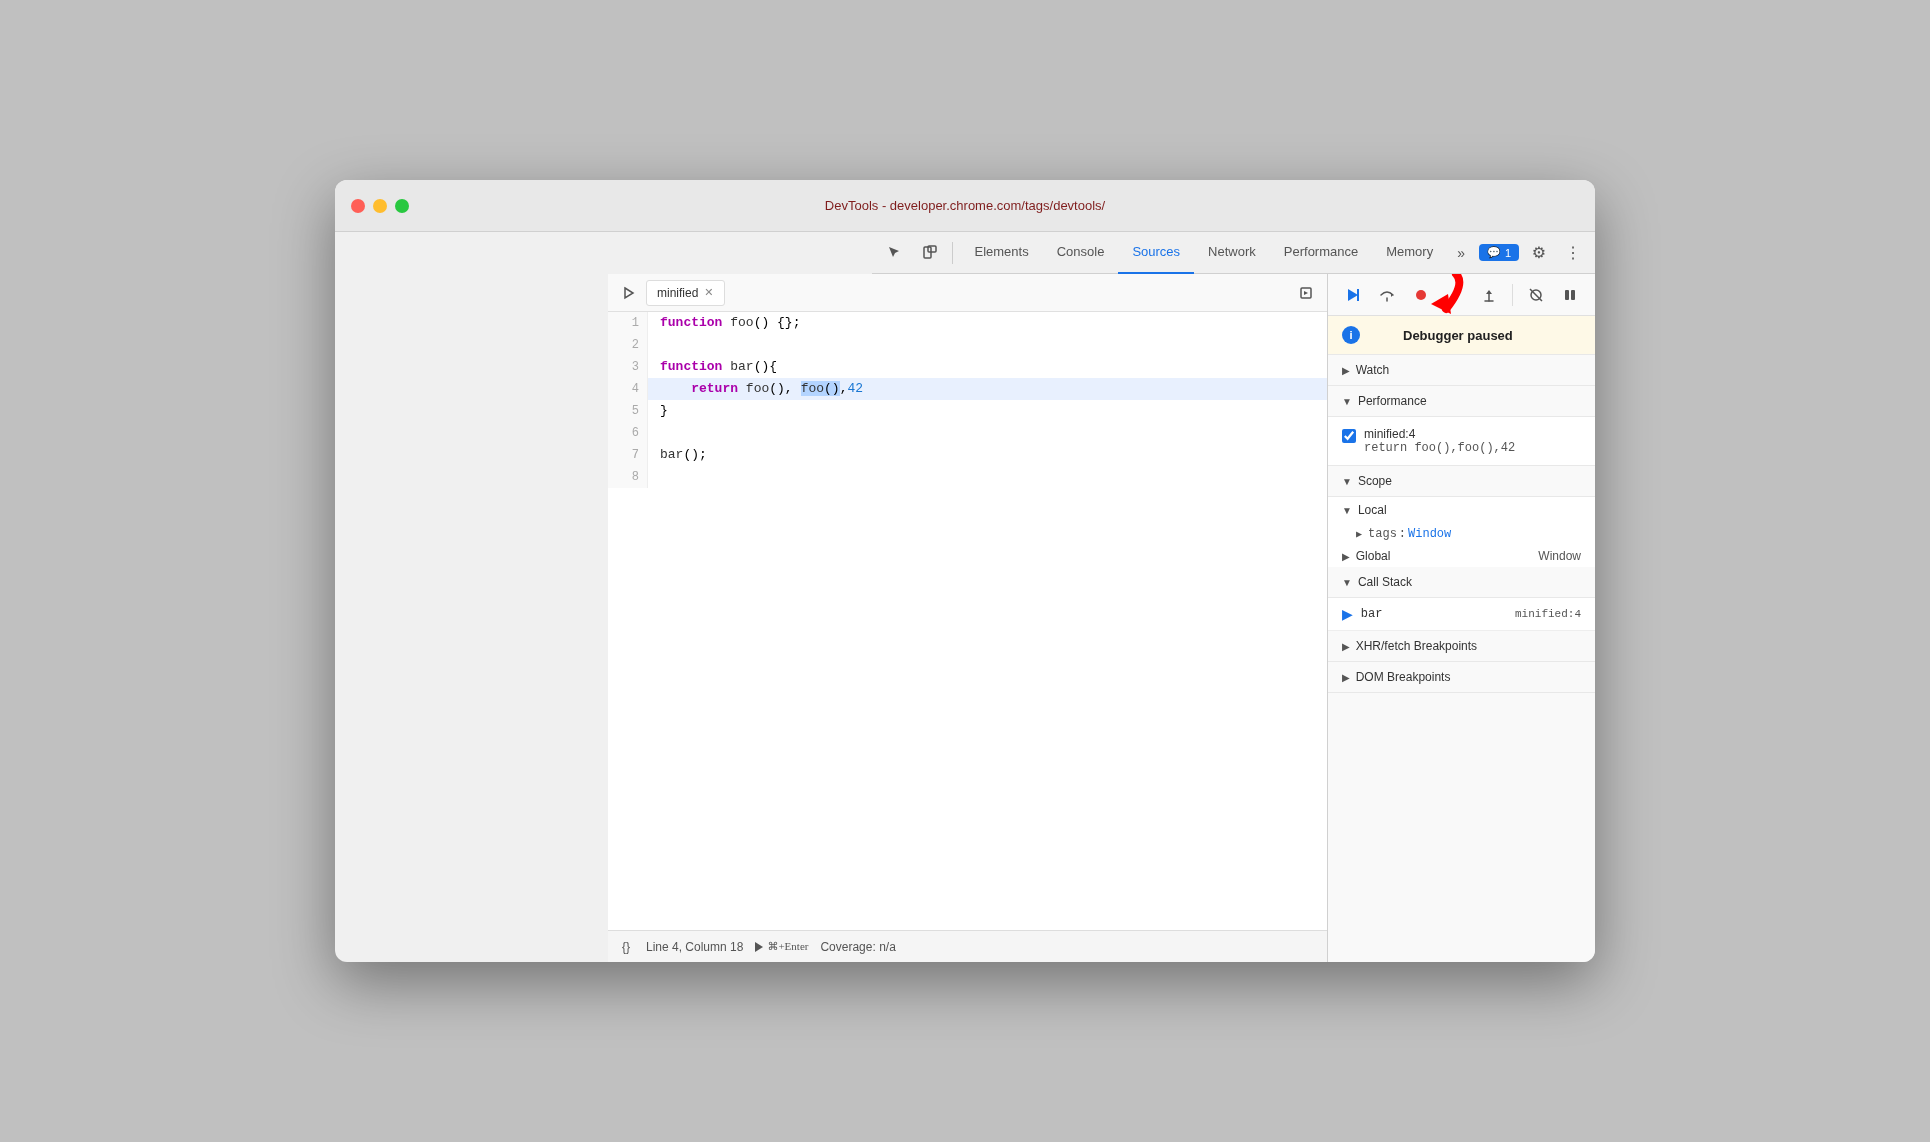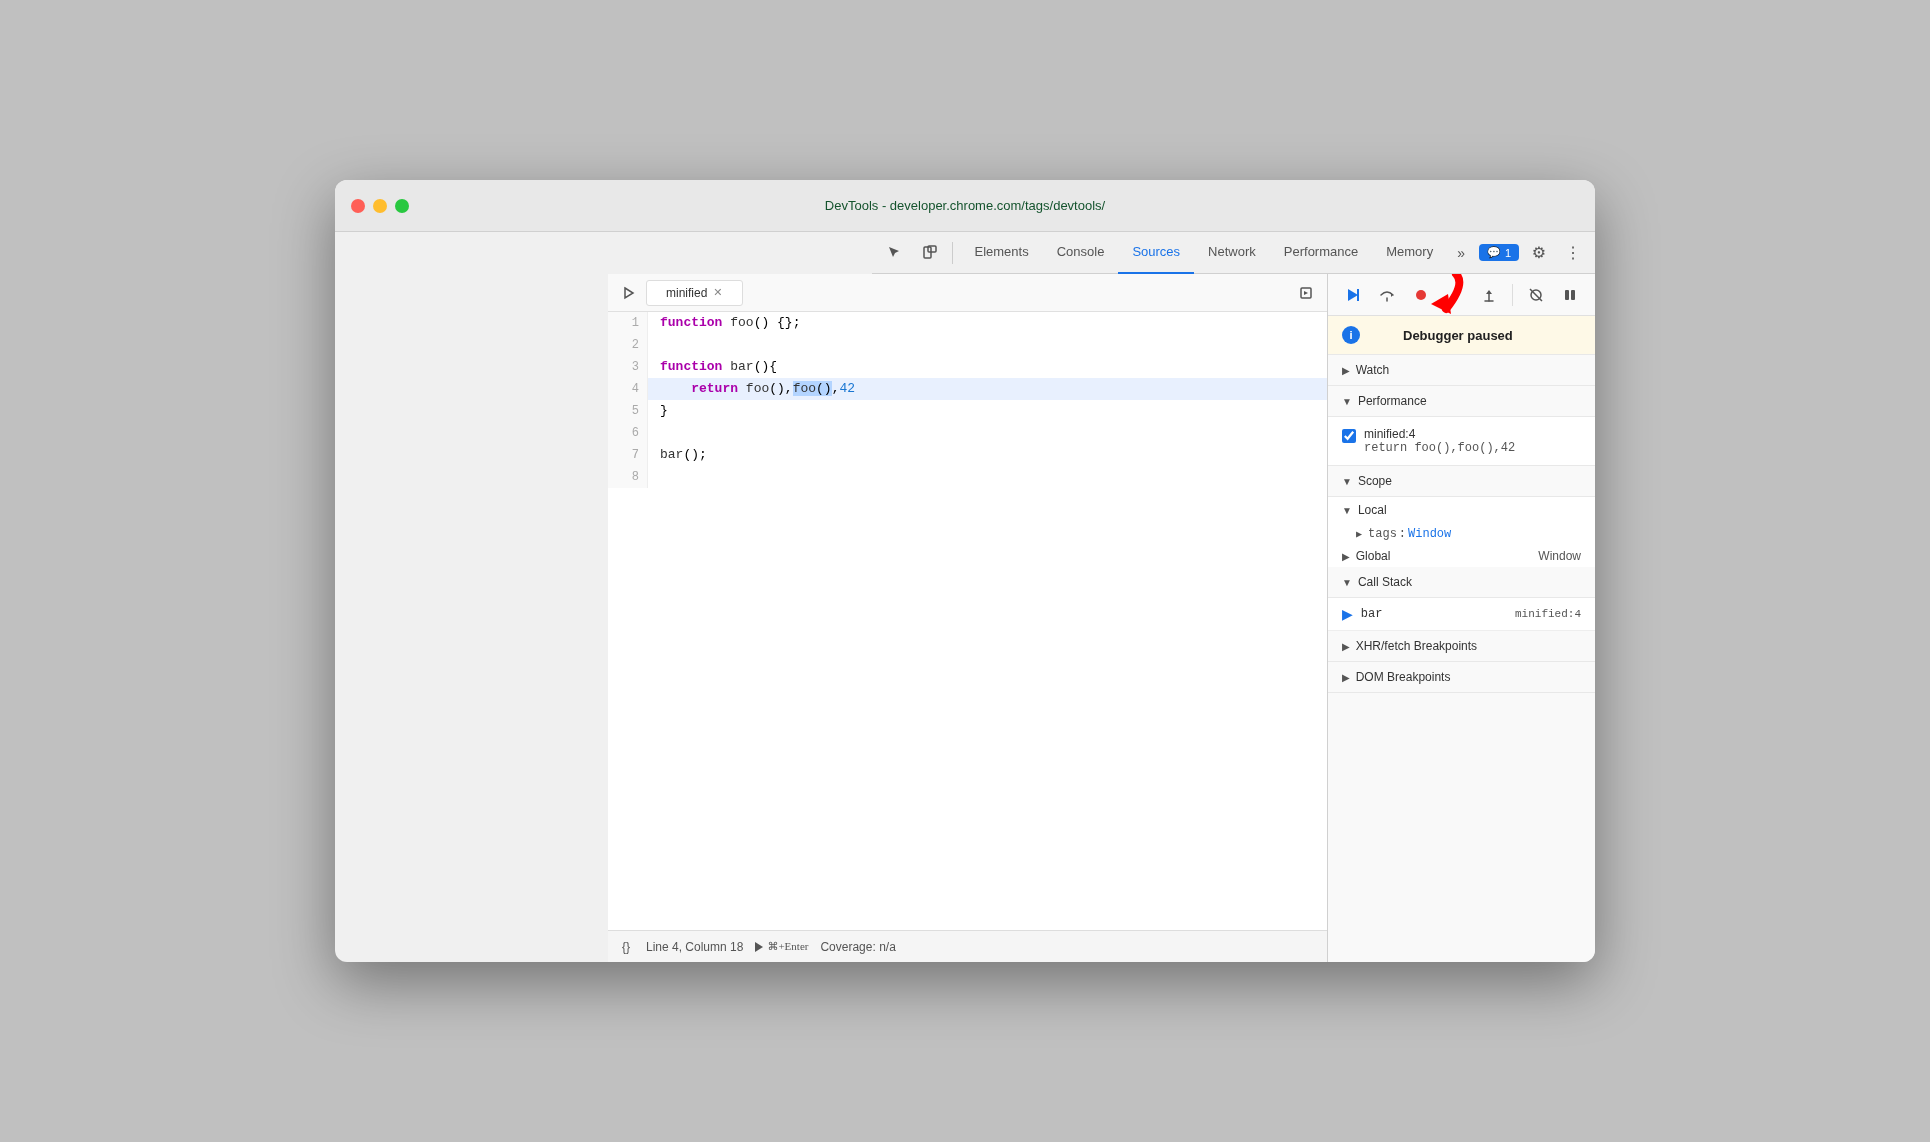--- a/index.html
+++ b/index.html
@@ -39,21 +39,21 @@
       cursor: pointer;
     }
     .tl-close { background: #ff5f57; }
     .tl-minimize { background: #ffbd2e; }
     .tl-maximize { background: #28c840; }
     .title-bar-title {
       position: absolute;
       left: 50%;
       transform: translateX(-50%);
       font-size: 13px;
-      color: #14532d;
+      color: #7f1d1d;
       font-weight: 500;
     }
     .devtools-container {
       display: flex;
       flex-direction: column;
       height: 730px;
       align-items: flex-end;
     }
     
     .devtools-toolbar {
@@ -175,21 +175,21 @@
       justify-content: center;
       cursor: pointer;
       color: #555;
       font-size: 14px;
       border-radius: 3px;
     }
     .file-tab {
       display: flex;
       align-items: center;
       gap: 6px;
-      padding: 0 19px;
+      padding: 0 10px;
       height: 26px;
       background: #fff;
       border: 1px solid #ddd;
       border-radius: 3px;
       font-size: 12px;
       cursor: pointer;
       color: #333;
     }
     .file-tab-close {
       font-size: 11px;
@@ -238,21 +238,21 @@
     .line-content {
       padding-left: 12px;
       flex: 1;
       white-space: pre;
     }
     .line-highlighted {
       background: #e8f0fe;
     }
     .kw { color: #aa00aa; font-weight: bold; }
     .fn { color: #333; }
-    .selected-text { background: #b3d4ff; }
+    .selected-text { background: #b3d4ff; margin-left: 8px; }
     .num { color: #1976d2; }
 
     
     .status-bar {
       height: 32px;
       background: #f5f5f5;
       border-top: 1px solid #ddd;
       display: flex;
       align-items: center;
       padding: 0 10px;

